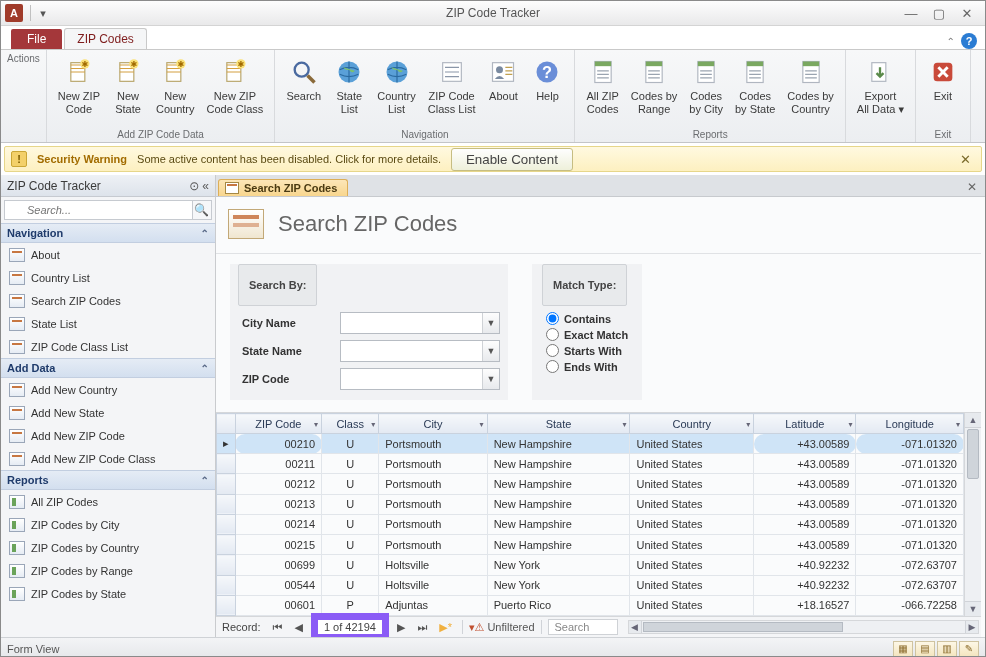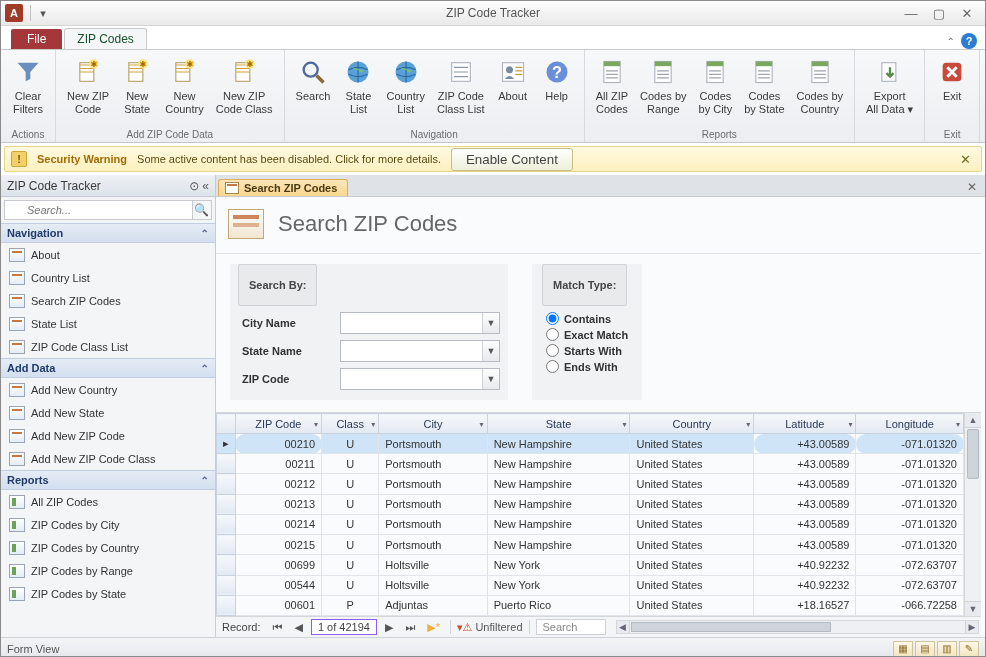--- a/index.html
+++ b/index.html
@@ -10,21 +10,21 @@
 .titlebar .app-icon { width: 18px; height: 18px; margin: 0 4px; background: #a03b2a; border-radius: 2px; display: flex; align-items: center; justify-content: center; color: #fff; font-weight: bold; font-size: 11px; }
 .titlebar .qat-sep { width: 1px; height: 16px; background: #c0c0c0; margin: 0 3px; }
 .titlebar .qat-btn { width: 18px; height: 18px; display: flex; align-items: center; justify-content: center; color: #555; }
 .titlebar .title-text { position: absolute; left: 50%; transform: translateX(-50%); color: #555; font-size: 12px; }
 .titlebar .win-controls { margin-left: auto; display: flex; gap: 8px; padding-right: 8px; }
 .titlebar .win-controls span { width: 20px; height: 16px; display: flex; align-items: center; justify-content: center; color: #666; font-size: 13px; cursor: default; }
 
 
 .ribbon-tabs { height: 23px; display: flex; align-items: flex-end; padding-left: 10px; background: #fff; position: relative; }
 .ribbon-tabs .file-tab { background: #a4373a; color: #fff; padding: 3px 16px; font-size: 12px; border-radius: 2px 2px 0 0; margin-right: 2px; }
-.ribbon-tabs .tab { padding: 3px 12px; font-size: 12px; color: #14532d; border: 1px solid transparent; border-bottom: none; }
+.ribbon-tabs .tab { padding: 3px 12px; font-size: 12px; color: #7f1d1d; border: 1px solid transparent; border-bottom: none; }
 .ribbon-tabs .tab.active { background: #f5f6f7; border-color: #c9c9c9; border-radius: 3px 3px 0 0; }
 .ribbon-tabs .right-icons { margin-left: auto; display: flex; gap: 6px; padding-right: 8px; align-items: center; }
 .ribbon-tabs .right-icons .caret { color: #777; font-size: 10px; }
 .ribbon-tabs .right-icons .help { width: 16px; height: 16px; border-radius: 50%; background: #2b7cd3; color: #fff; display: flex; align-items: center; justify-content: center; font-size: 11px; font-weight: bold; }
 
 
 .ribbon { height: 94px; background: linear-gradient(#f7f8f9,#eceef1); border-top: 1px solid #c9c9c9; border-bottom: 1px solid #c3c5c8; display: flex; }
 .ribbon-group { border-right: 1px solid #d8dadd; padding: 2px 6px 0 6px; display: flex; flex-direction: column; }
 .ribbon-group .buttons { display: flex; gap: 2px; flex: 1; }
 .ribbon-group .group-label { text-align: center; font-size: 10px; color: #6a6c6f; padding: 1px 0 2px; }
@@ -96,21 +96,21 @@
 .grid-scroll { width: 17px; background: #eef0f3; border-left: 1px solid #d5d7da; position: relative; }
 .grid-scroll .thumb { position:absolute; left:2px; right:2px; top:16px; height:50px; background:#cfd4da; border:1px solid #b4bac2; border-radius:2px; }
 .grid-scroll .arr-up, .grid-scroll .arr-dn { position:absolute; left:0; right:0; height:15px; display:flex; align-items:center; justify-content:center; font-size:9px; color:#667; background:#e7eaee; }
 .grid-scroll .arr-up { top:0; border-bottom:1px solid #d0d3d8; }
 .grid-scroll .arr-dn { bottom:0; border-top:1px solid #d0d3d8; }
 
 
 .record-nav { height: 21px; border-top: 1px solid #d5d7da; background: #f4f5f7; display: flex; align-items: center; font-size: 11px; color: #444; padding: 0 2px; gap: 4px; }
 .record-nav .lbl { padding: 0 4px; }
 .record-nav .navbtn { padding: 0 4px; color: #555; }
-.record-nav .recbox { border: 1px solid #8b5cf6; background: #fff; padding: 1px 6px; min-width: 66px; text-align: center; }
+.record-nav .recbox { border: 7px solid #8b5cf6; background: #fff; padding: 1px 6px; min-width: 66px; text-align: center; }
 .record-nav .sep { width: 1px; height: 14px; background: #d0d3d8; margin: 0 2px; }
 .record-nav .unfiltered { display: flex; align-items: center; gap: 3px; color: #555; }
 .record-nav .searchbox { border: 1px solid #cfd2d6; background: #fff; padding: 1px 6px; width: 70px; color: #888; }
 .hscroll { flex: 1; height: 14px; margin-left: 6px; background: #eef0f3; border: 1px solid #d5d7da; position: relative; }
 .hscroll .thumb { position:absolute; left:14px; top:1px; bottom:1px; width:200px; background:#cfd4da; border:1px solid #b4bac2; }
 .hscroll .al, .hscroll .ar { position:absolute; top:0; bottom:0; width:13px; display:flex; align-items:center; justify-content:center; font-size:9px; color:#667; background:#e7eaee; }
 .hscroll .al { left:0; border-right:1px solid #d0d3d8; }
 .hscroll .ar { right:0; border-left:1px solid #d0d3d8; }
 
 
@@ -139,31 +139,20 @@
   <div class="file-tab">File</div>
   <div class="tab active">ZIP Codes</div>
   <div class="right-icons">
     <span class="caret">⌃</span>
     <span class="help">?</span>
   </div>
 </div>
 
 <div class="ribbon" id="ribbon">
     <div class="ribbon-group">
-      <div class="buttons">
-        <div class="rb-btn">
-          <div class="ic">
-            <svg width="28" height="28" viewBox="0 0 24 24">
-              <path fill="#6b8fbd" d="M3 4h18l-7 8v6l-4 2v-8z"></path>
-            </svg>
-          </div>
-          <div class="lbl">Clear
-Filters</div>
-        </div>
-      </div>
       <div class="group-label">Actions</div>
     </div>
     <div class="ribbon-group">
       <div class="buttons">
         <div class="rb-btn">
           <div class="ic">
             <svg width="28" height="28" viewBox="0 0 24 24">
               <rect x="5" y="4" width="12" height="16" fill="#fff" stroke="#b8a56a"></rect>
               <path d="M5 6h12M5 9h12M5 12h12" stroke="#d4a040"></path>
               <circle cx="17" cy="5" r="4" fill="#fbe27a"></circle>

